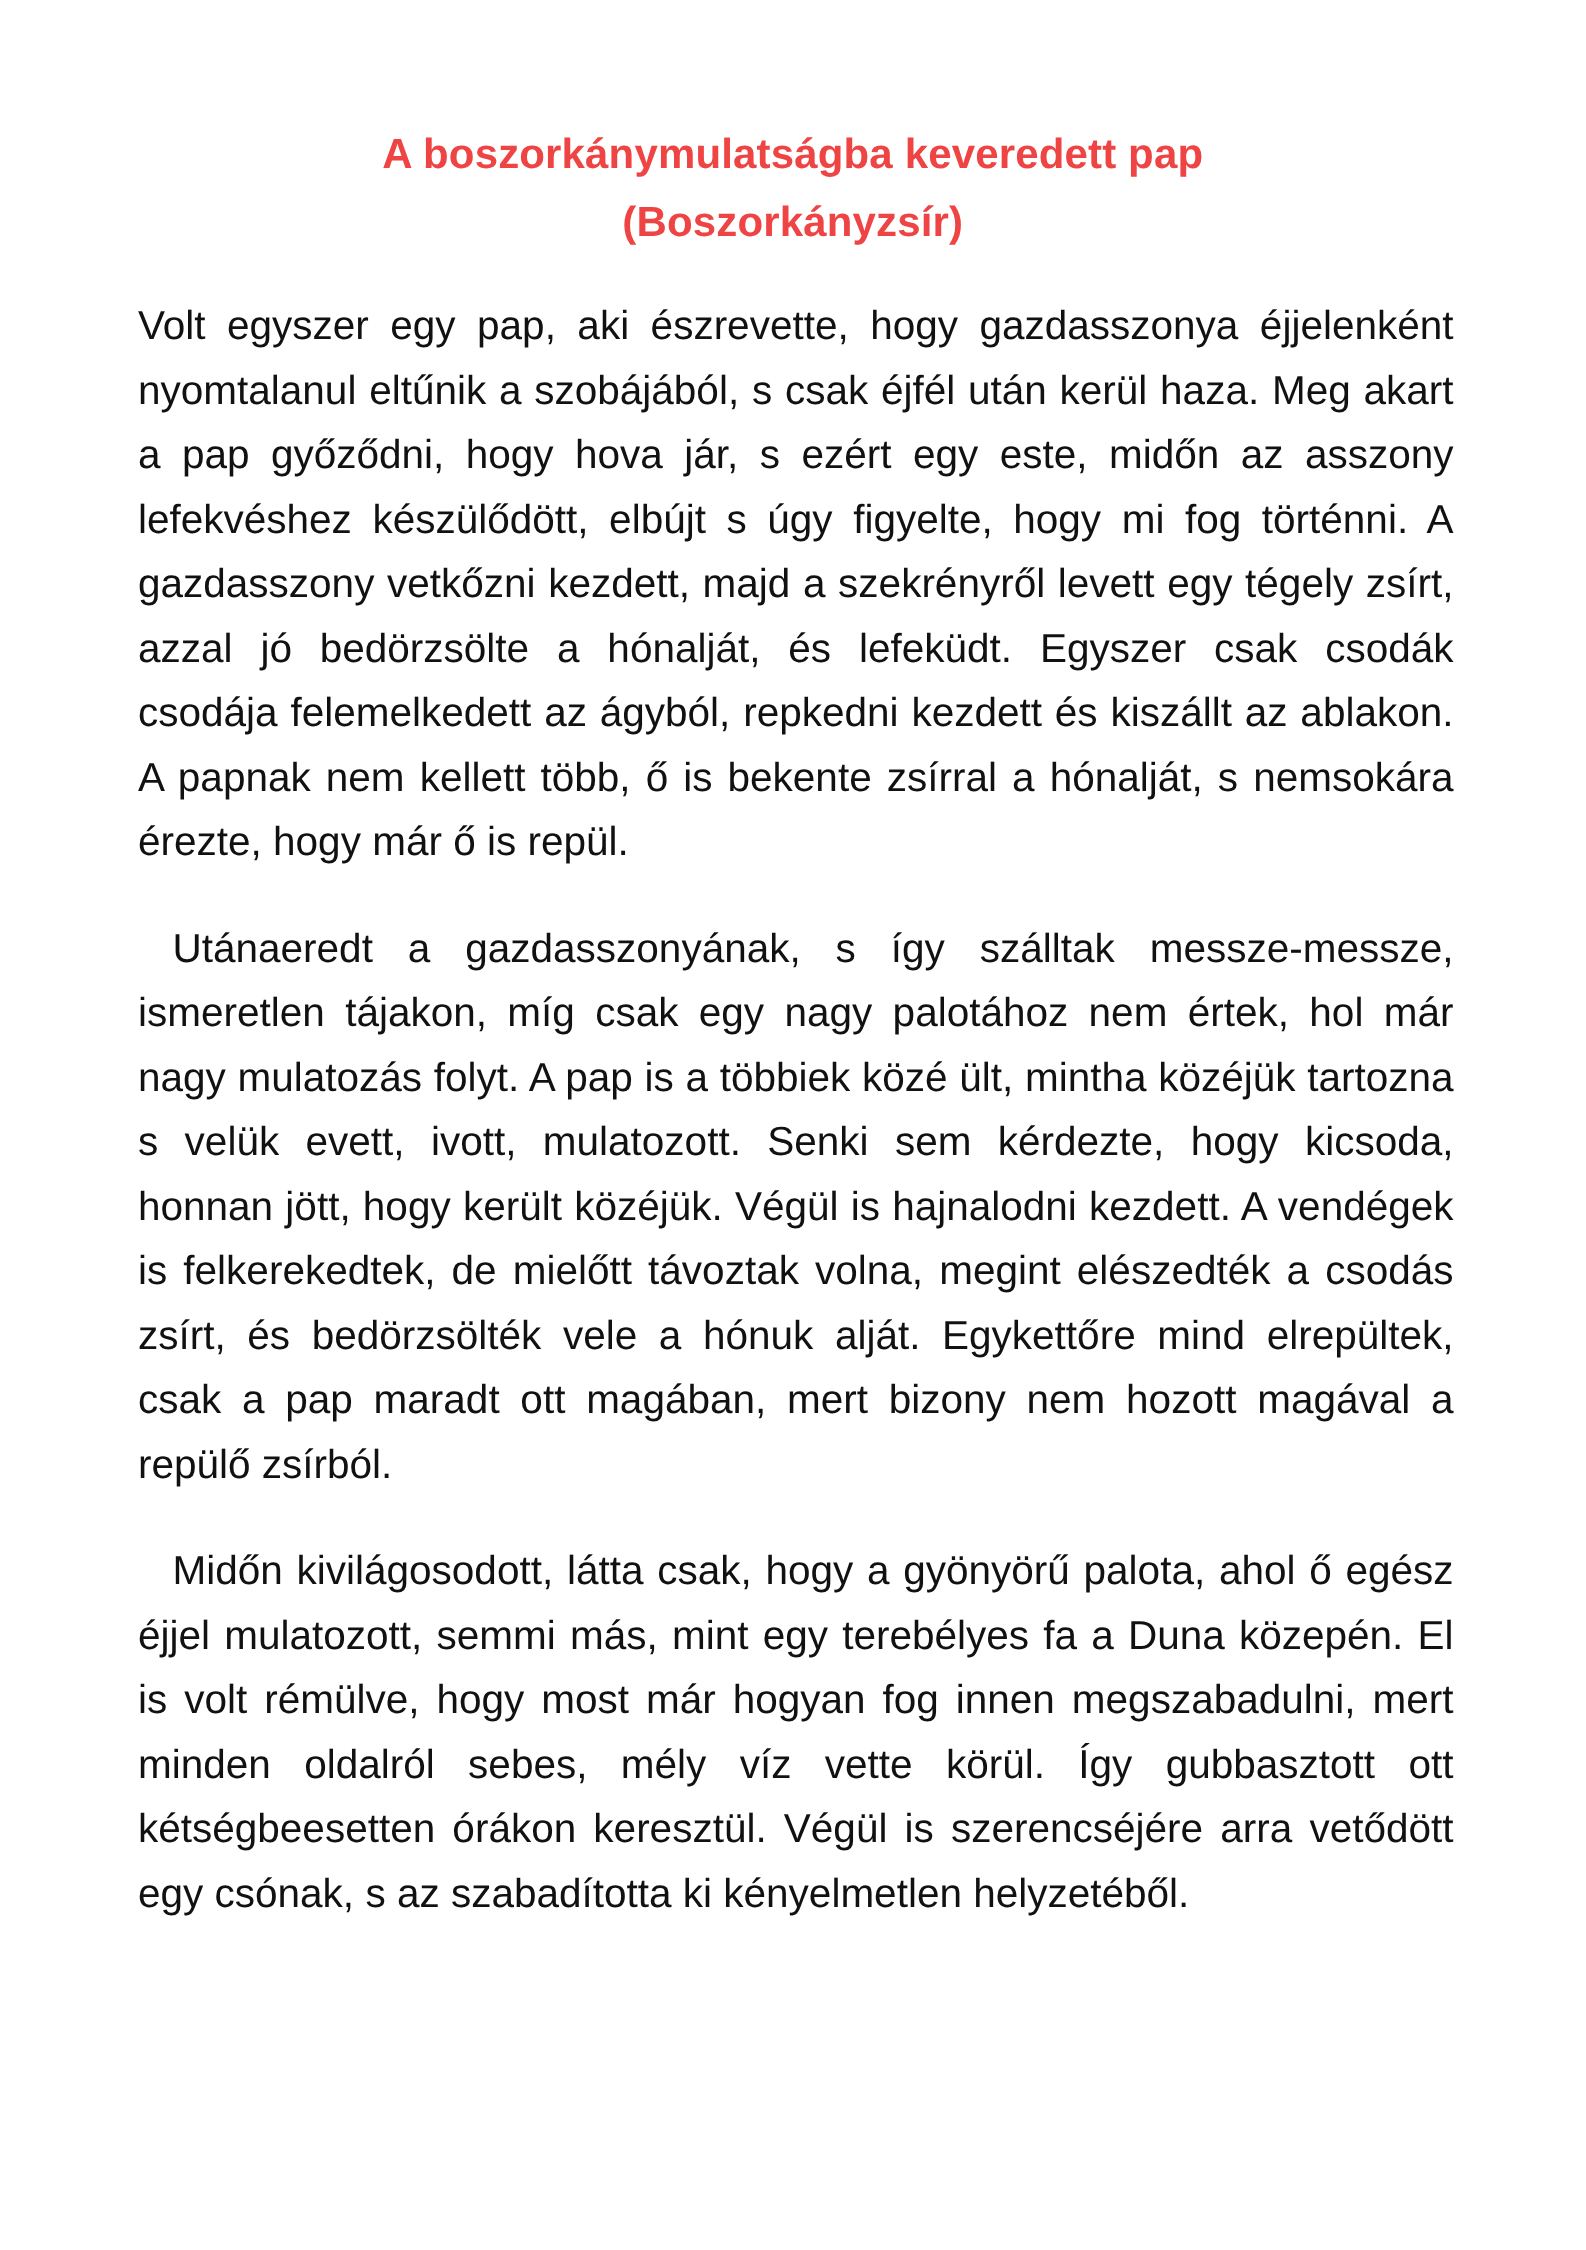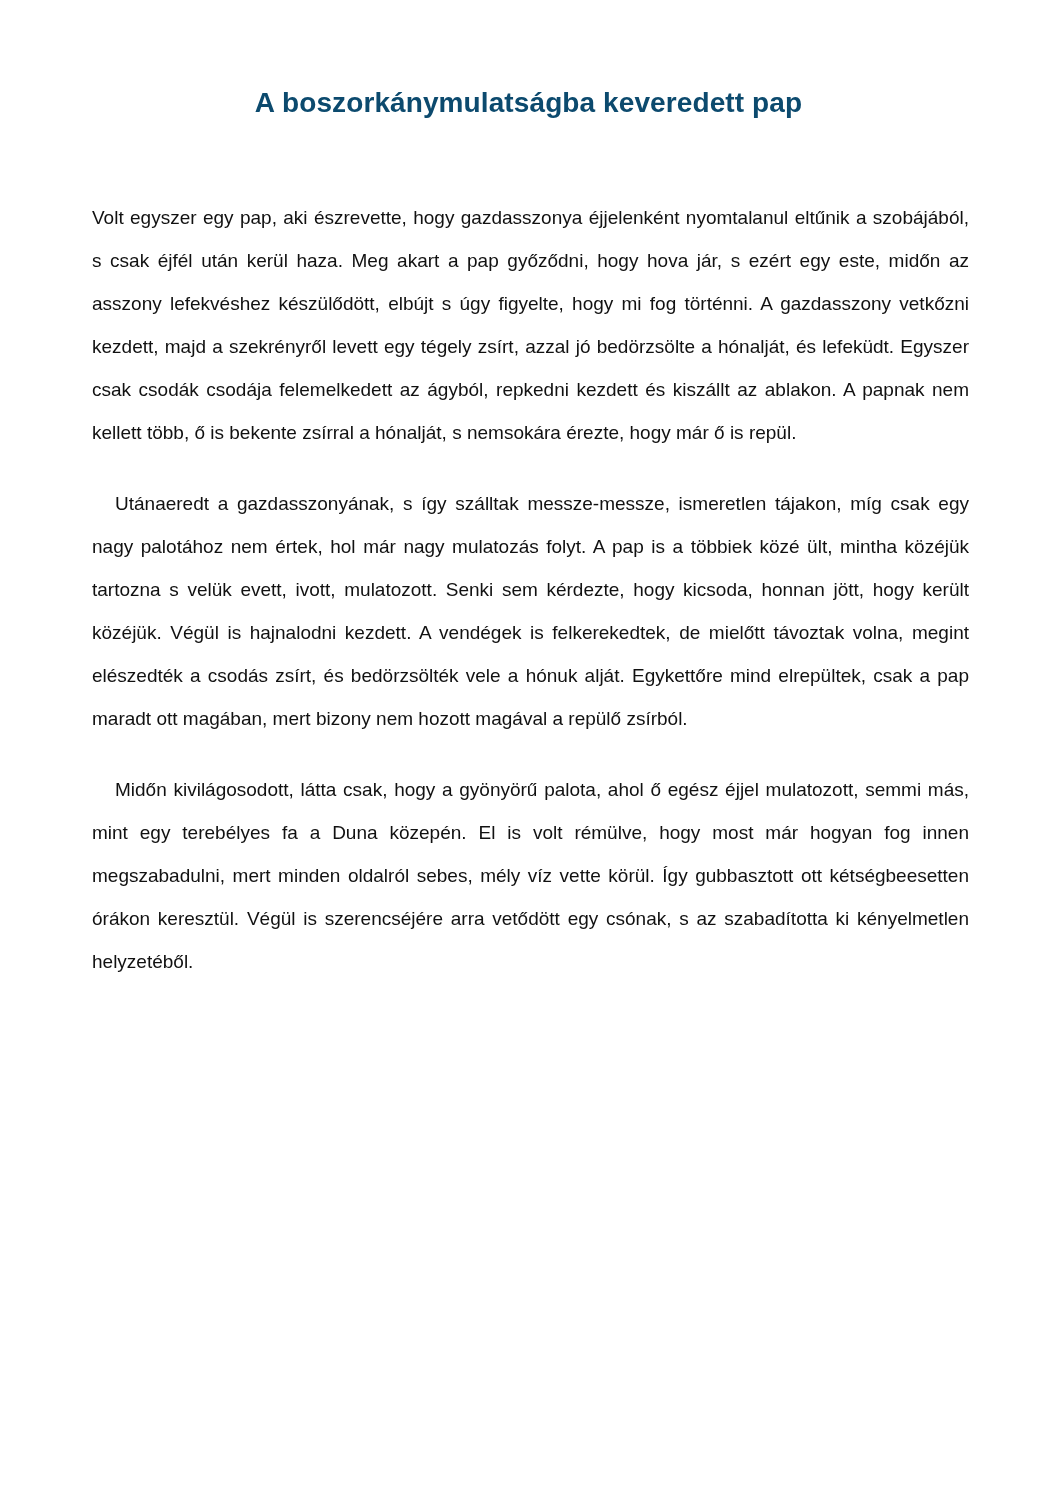--- a/index.html
+++ b/index.html
@@ -33,35 +33,35 @@
     width: 1057px;
     text-align: center;
   }
   .doc-title,
   .doc-subtitle {
     display: block;
     font-weight: bold;
     font-size: 28px;
     line-height: 45px;
     letter-spacing: 0.1px;
-    color: #0c4a6e;
+    color: #ef4444;
     margin: 0;
   }
 
   
   .body-column {
     position: absolute;
     left: 92px;
     top: 196px;
     width: 877px;
   }
 
   .para {
     margin: 0;
-    font-size: 19px;
+    font-size: 27px;
     line-height: 43px;
     text-align: justify;
     text-justify: inter-word;
     color: #111111;
     hyphens: none;
     -webkit-hyphens: none;
   }
   .para.indented {
     text-indent: 23px;
     margin-top: 28px;
@@ -69,20 +69,21 @@
   
 
 </style>
 </head>
 <body>
 
 <div class="page">
 
   <div class="title-block">
     <span class="doc-title">A boszorkánymulatságba keveredett pap</span>
+    <span class="doc-subtitle">(Boszorkányzsír)</span>
   </div>
 
   <div class="body-column">
     <p class="para">Volt egyszer egy pap, aki észrevette, hogy gazdasszonya éjjelenként nyomtalanul eltűnik a szobájából, s csak éjfél után kerül haza. Meg akart a pap győződni, hogy hova jár, s ezért egy este, midőn az asszony lefekvéshez készülődött, elbújt s úgy figyelte, hogy mi fog történni. A gazdasszony vetkőzni kezdett, majd a szekrényről levett egy tégely zsírt, azzal jó bedörzsölte a hónalját, és lefeküdt. Egyszer csak csodák csodája felemelkedett az ágyból, repkedni kezdett és kiszállt az ablakon. A papnak nem kellett több, ő is bekente zsírral a hónalját, s nemsokára érezte, hogy már ő is repül.</p>
     <p class="para indented">Utánaeredt a gazdasszonyának, s így szálltak messze-messze, ismeretlen tájakon, míg csak egy nagy palotához nem értek, hol már nagy mulatozás folyt. A pap is a többiek közé ült, mintha közéjük tartozna s velük evett, ivott, mulatozott. Senki sem kérdezte, hogy kicsoda, honnan jött, hogy került közéjük. Végül is hajnalodni kezdett. A vendégek is felkerekedtek, de mielőtt távoztak volna, megint elészedték a csodás zsírt, és bedörzsölték vele a hónuk alját. Egykettőre mind elrepültek, csak a pap maradt ott magában, mert bizony nem hozott magával a repülő zsírból.</p>
     <p class="para indented">Midőn kivilágosodott, látta csak, hogy a gyönyörű palota, ahol ő egész éjjel mulatozott, semmi más, mint egy terebélyes fa a Duna közepén. El is volt rémülve, hogy most már hogyan fog innen megszabadulni, mert minden oldalról sebes, mély víz vette körül. Így gubbasztott ott kétségbeesetten órákon keresztül. Végül is szerencséjére arra vetődött egy csónak, s az szabadította ki kényelmetlen helyzetéből.</p>
   </div>
 
 </div>
 

